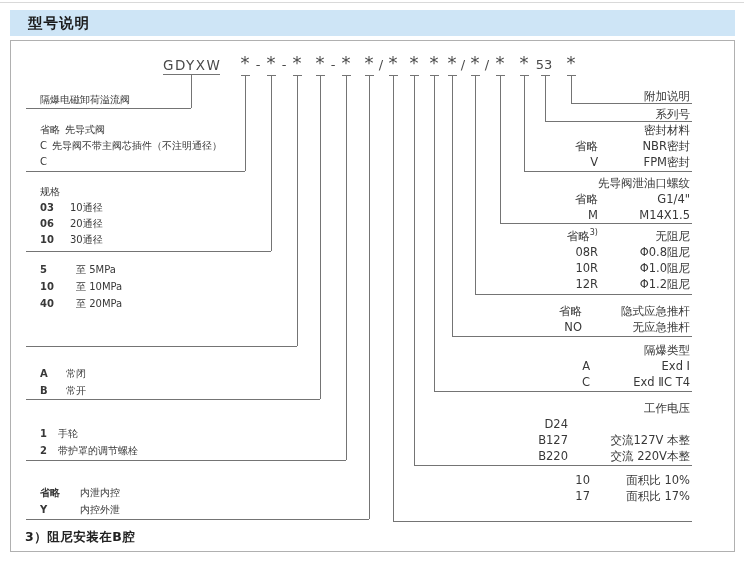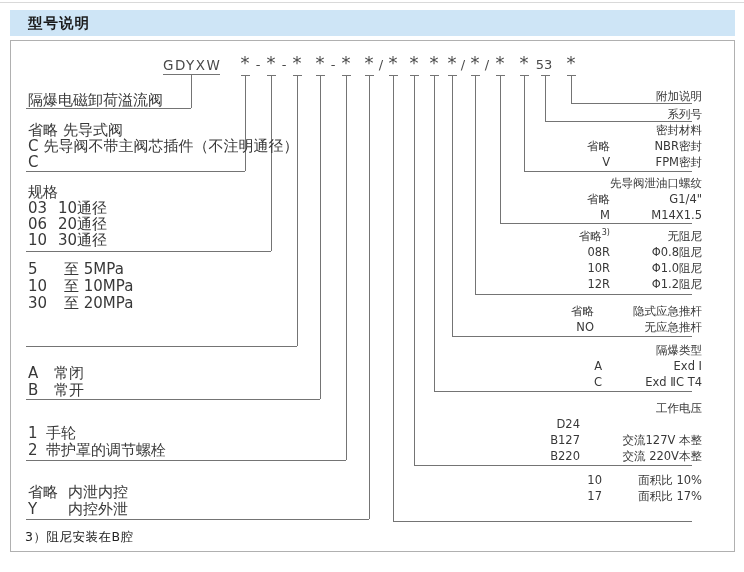--- a/index.html
+++ b/index.html
@@ -19,31 +19,31 @@
   .h{height:1px;} .v{width:1px;}
 
   
   .tok{position:absolute;top:58px;line-height:14px;font-size:13px;color:#4a4a4a;
        transform:translateX(-50%);white-space:nowrap;}
   .st{font-size:18px;top:56px;}
   .prefix{transform:none;letter-spacing:1.5px;font-size:13.5px;color:#4a4a4a;}
   .sep{color:#4a4a4a;}
 
   
-  .lg{position:absolute;left:28px;font-size:15px;line-height:16px;white-space:nowrap;}
+  .lg{position:absolute;left:40px;font-size:10px;line-height:16px;white-space:nowrap;}
   .lline{display:flex;}
-  .lcode{flex:none;}
+  .lcode{flex:none;font-weight:bold;}
   .ldesc{margin-left:5px;}
-  .rg{position:absolute;right:42px;font-size:11.5px;line-height:16px;white-space:nowrap;}
+  .rg{position:absolute;right:54px;font-size:11.5px;line-height:16px;white-space:nowrap;}
   .rhead{text-align:right;}
   .rline{display:grid;justify-content:end;}
   .rcode{text-align:left;padding-right:12px;}
   .rdesc{text-align:right;}
   sup{font-size:8px;line-height:0;vertical-align:super;}
-  .fn{position:absolute;left:25px;top:529px;font-size:12.5px;font-weight:normal;color:#222;letter-spacing:.5px;}
+  .fn{position:absolute;left:25px;top:529px;font-size:12.5px;font-weight:bold;color:#222;letter-spacing:.5px;}
 </style>
 </head>
 <body>
 
 <div class="topline"></div>
 
 <div class="titlebar">
   <span class="title">型号说明</span>
 </div>
 
@@ -162,21 +162,21 @@
 <div class="lg" style="top:261px;line-height:17px">
   <div class="lline">
       <span class="lcode" style="width:36px">5</span>
       <span>至 5MPa</span>
     </div>
   <div class="lline">
       <span class="lcode" style="width:36px">10</span>
       <span>至 10MPa</span>
     </div>
   <div class="lline">
-      <span class="lcode" style="width:36px">30</span>
+      <span class="lcode" style="width:36px">40</span>
       <span>至 20MPa</span>
     </div>
 </div>
 
 <div class="lg" style="top:365px;line-height:17px">
   <div class="lline">
       <span class="lcode" style="width:26px">A</span>
       <span>常闭</span>
     </div>
   <div class="lline">

